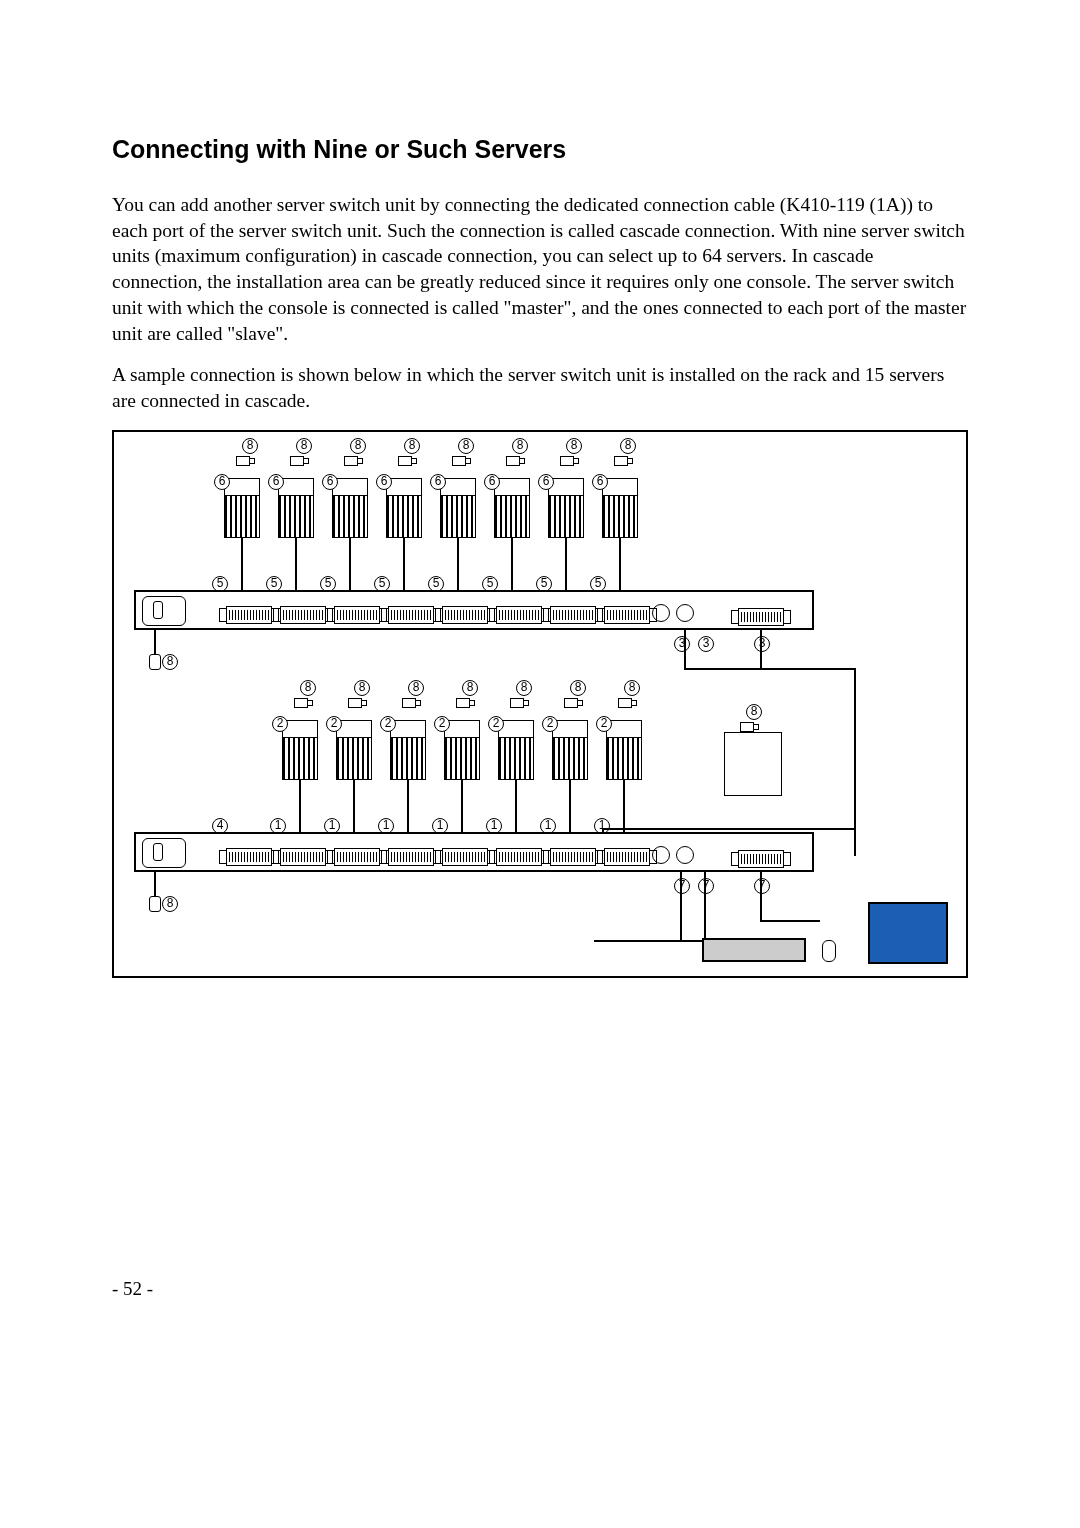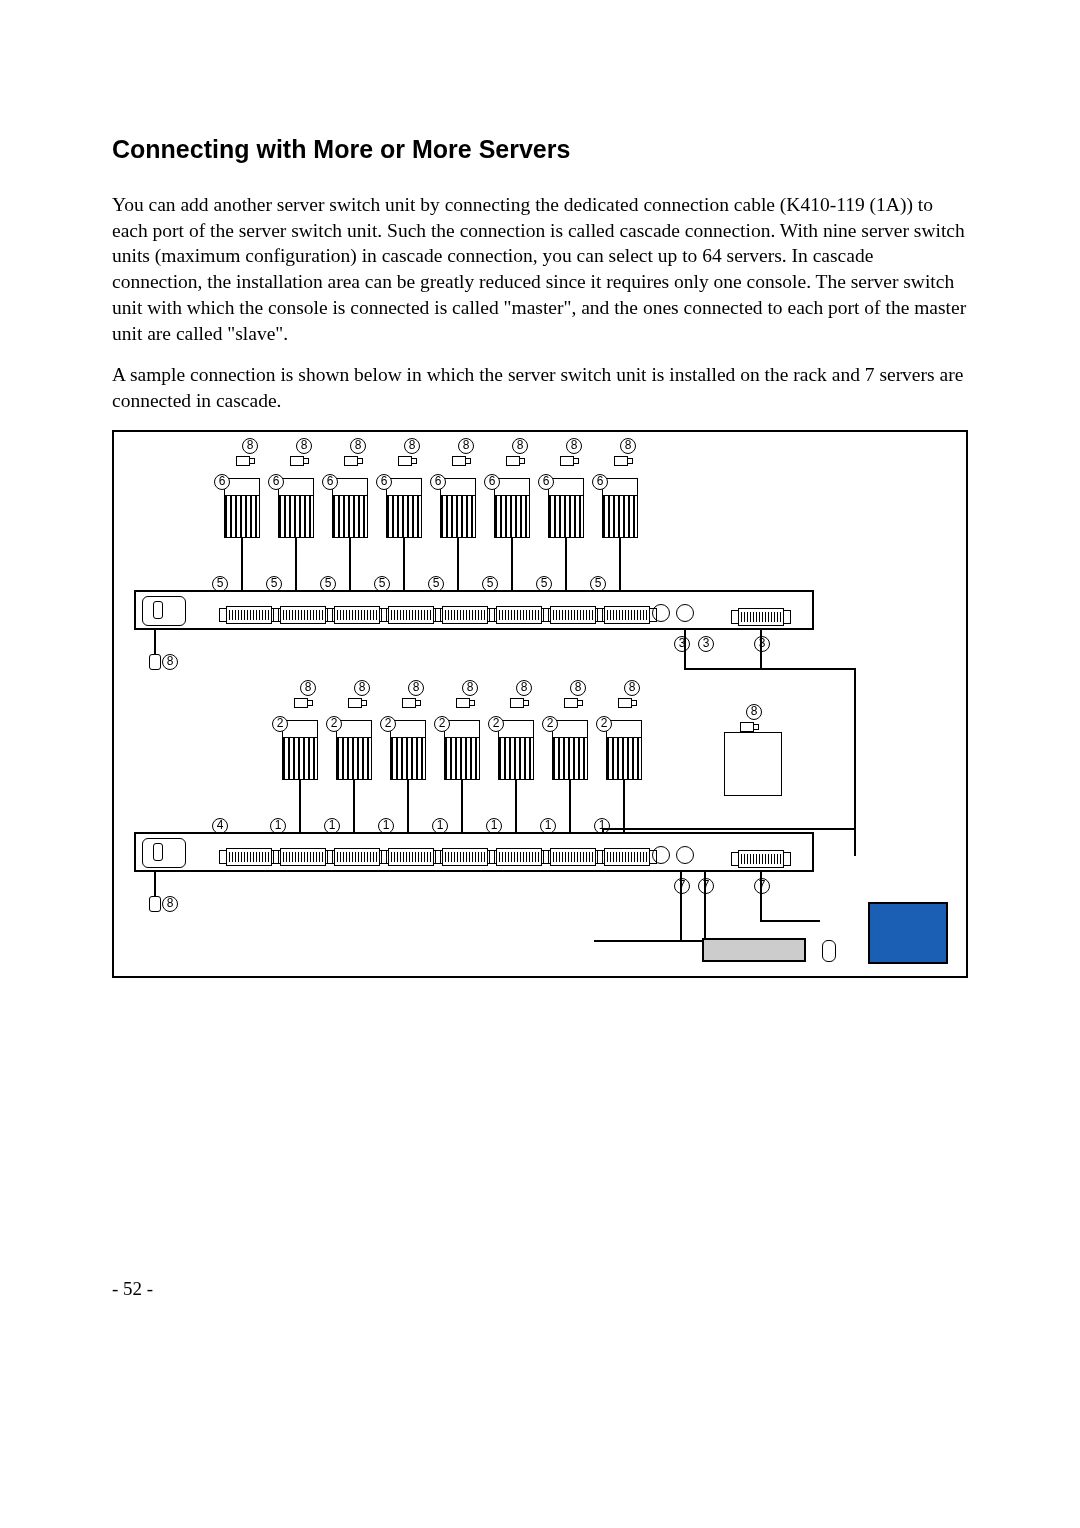--- a/index.html
+++ b/index.html
@@ -197,25 +197,25 @@
     text-align: left;
     font-size: 19px;
     margin-top: 300px;
   }
 </style>
 </head>
 <body>
 
 <div class="page">
 
-  <h2 class="heading">Connecting with More or More Servers</h2>
+  <h2 class="heading">Connecting with Nine or Such Servers</h2>
 
   <p class="body">You can add another server switch unit by connecting the dedicated connection cable (K410-119 (1A)) to each port of the server switch unit.    Such the connection is called cascade connection.    With nine server switch units (maximum configuration) in cascade connection, you can select up to 64 servers. In cascade connection, the installation area can be greatly reduced since it requires only one console. The server switch unit with which the console is connected is called "master", and the ones connected to each port of the master unit are called "slave".</p>
 
-  <p class="body">A sample connection is shown below in which the server switch unit is installed on the rack and 7 servers are connected in cascade.</p>
+  <p class="body">A sample connection is shown below in which the server switch unit is installed on the rack and 15 servers are connected in cascade.</p>
 
   <div class="figure">
 
     <div style="position:absolute; left:110px; top:48px;">
       
     </div>
 
     <div class="server" style="left:110px; top:46px;">
       <div class="body1"></div>
         <div class="body2"></div>

